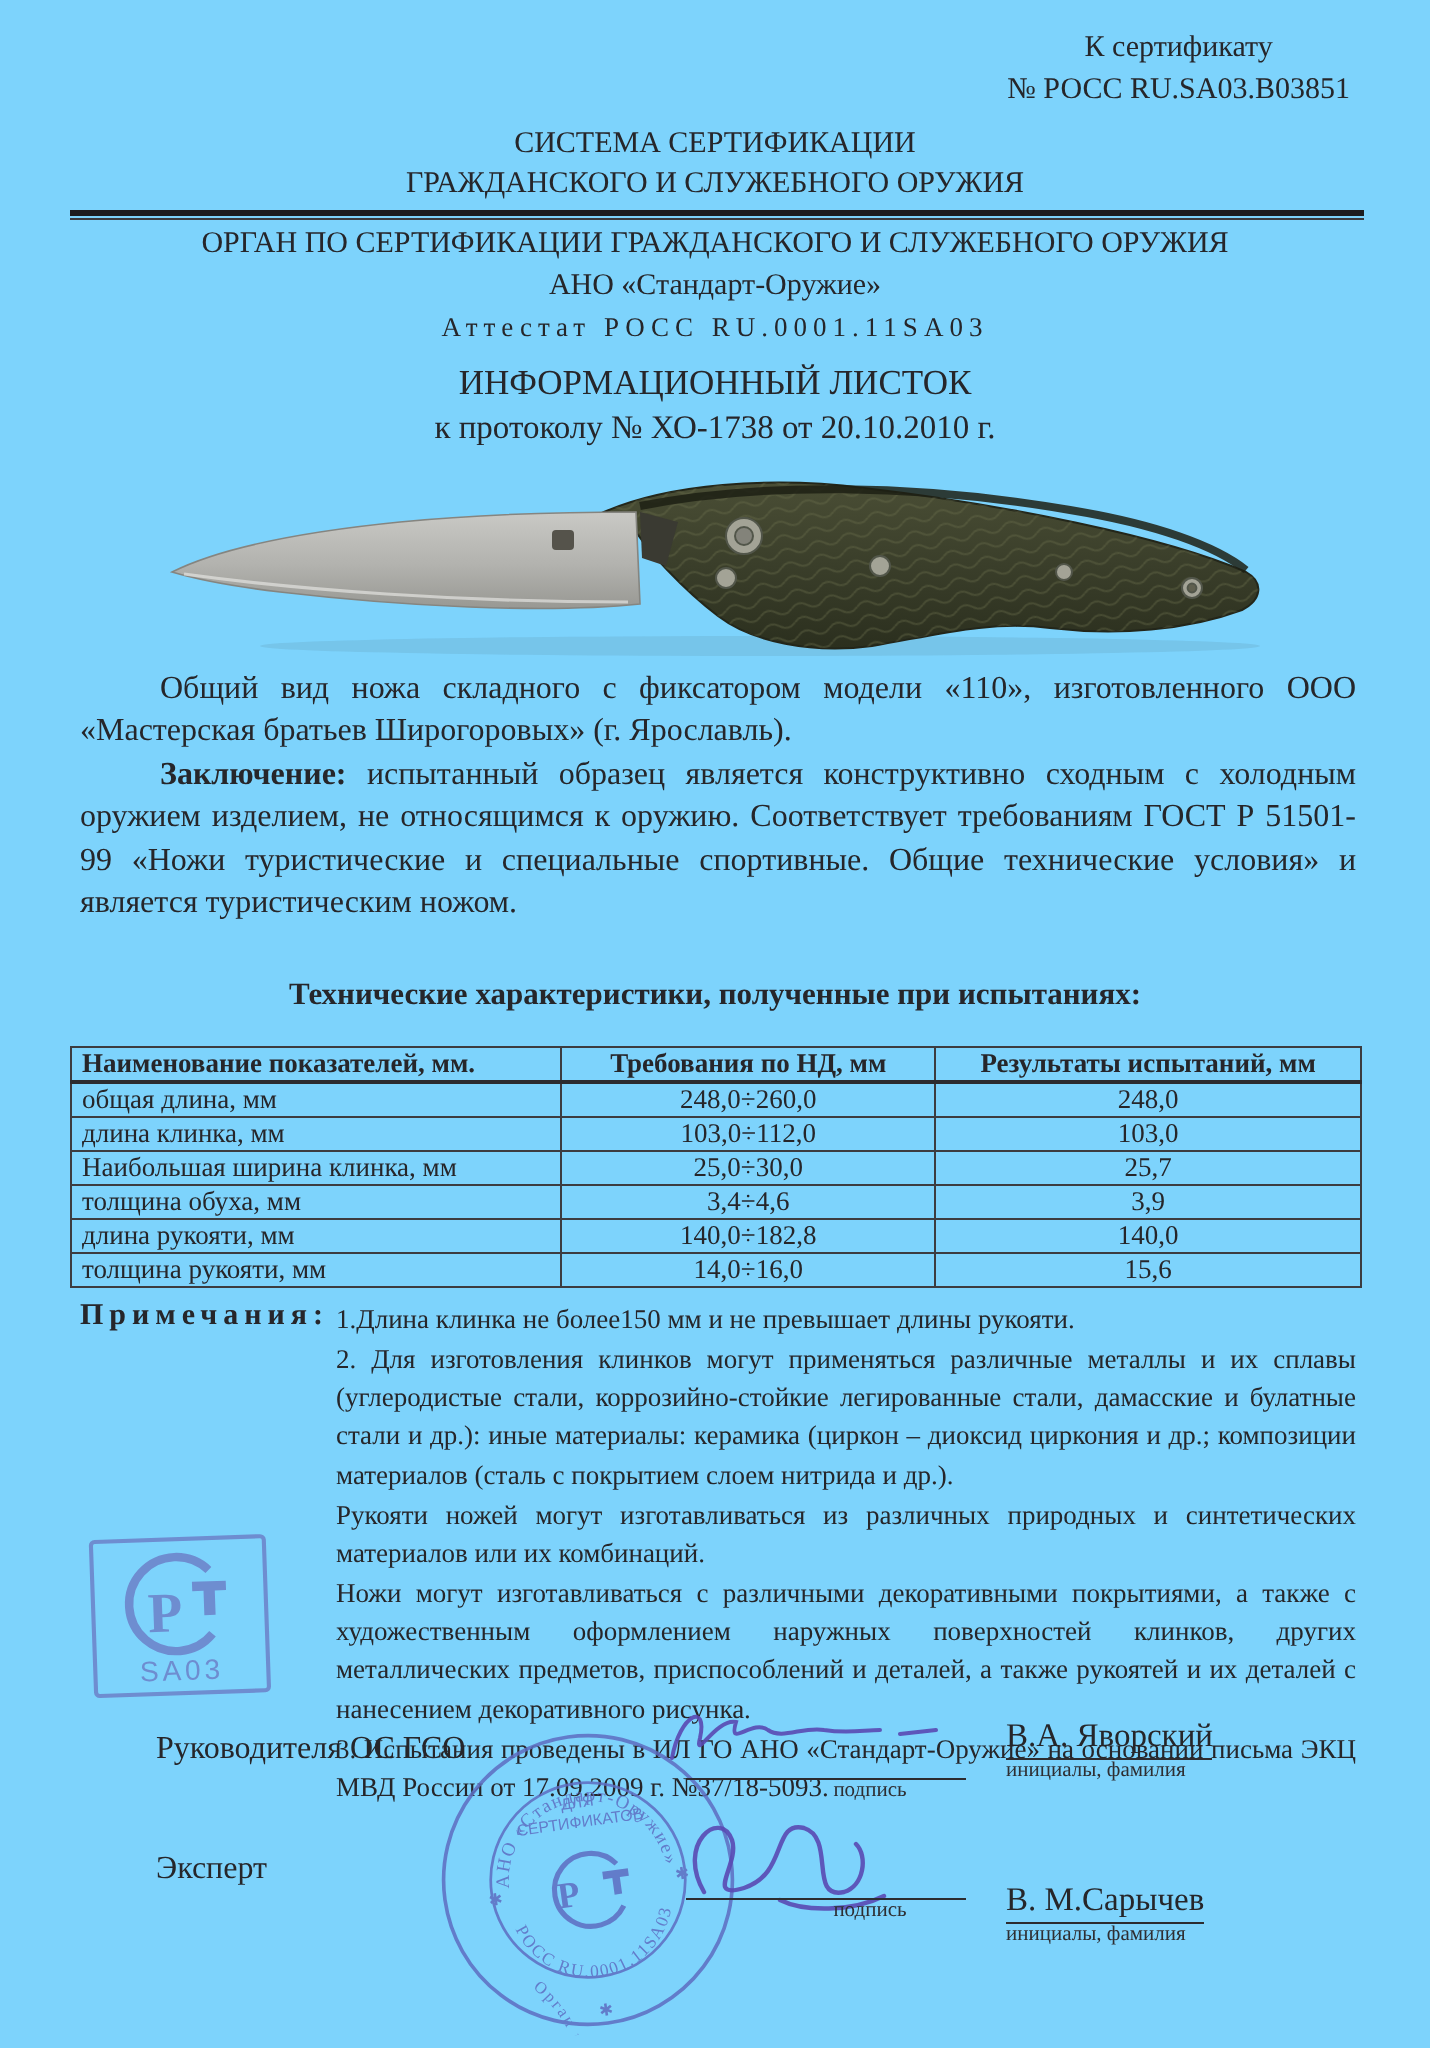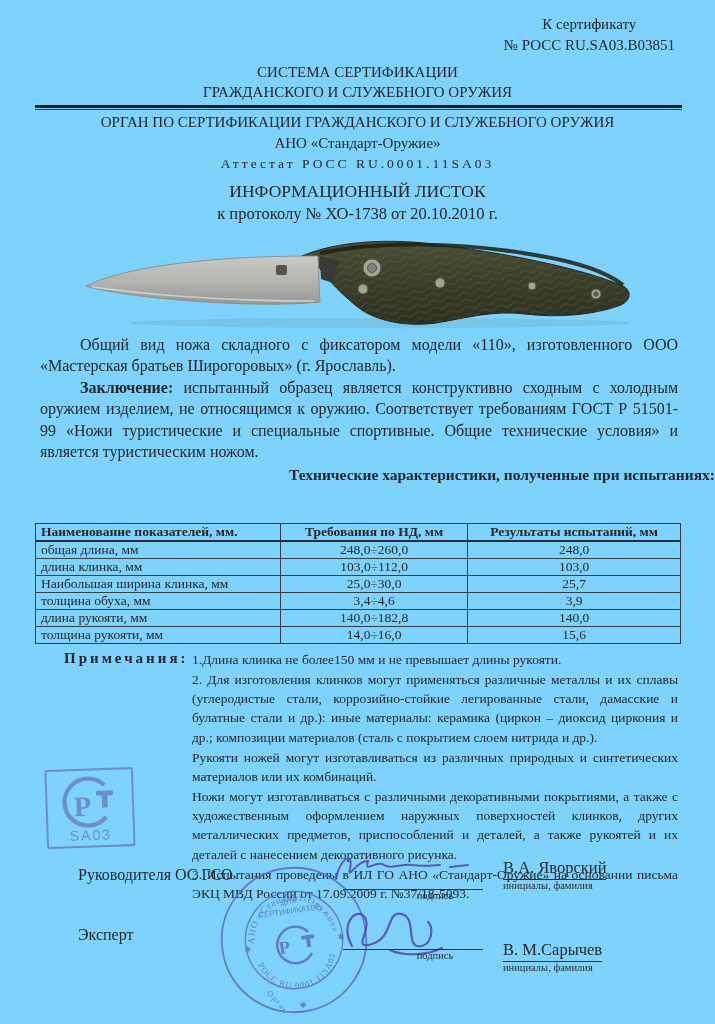--- a/index.html
+++ b/index.html
@@ -13,29 +13,29 @@
   .center{text-align:center;}
   .sys-block{position:absolute;top:62px;left:0;width:100%;font-size:15px;line-height:1.35;}
   .rule{position:absolute;top:105px;left:35px;right:33px;height:1px;border-top:3px solid #1d1d20;border-bottom:1px solid #3a3a3e;}
   .organ-block{position:absolute;top:112px;left:0;width:100%;font-size:15px;line-height:1.38;}
   .attestat{font-size:13.5px;letter-spacing:3px;margin-top:2px;}
   .title-block{position:absolute;top:180px;left:0;width:100%;font-size:17.5px;line-height:1.3;}
   .title-block .sub{font-size:16.5px;}
   .knife-wrap{position:absolute;top:228px;left:80px;width:560px;height:102px;}
   .paras{position:absolute;top:334px;left:40px;width:638px;font-size:16px;line-height:1.34;text-align:justify;}
   .paras p{margin:0;text-indent:40px;}
-  .tbl-title{position:absolute;top:466px;left:0;width:100%;font-weight:bold;font-size:15.5px;text-align:right;}
+  .tbl-title{position:absolute;top:489px;left:0;width:100%;font-weight:bold;font-size:15.5px;}
   table.specs{position:absolute;top:523px;left:35px;width:646px;border-collapse:collapse;font-size:13.5px;}
   table.specs th,table.specs td{border:1px solid #3c3c40;padding:0 5px;height:16px;line-height:1.1;}
   table.specs th{font-weight:bold;border-bottom:2px solid #2c2c30;}
   table.specs th:first-child,table.specs td:first-child{text-align:left;width:38%;}
   table.specs th:nth-child(2),table.specs td:nth-child(2){text-align:center;width:29%;}
   table.specs th:nth-child(3),table.specs td:nth-child(3){text-align:center;width:33%;}
   .notes{position:absolute;top:650px;left:40px;width:638px;display:flex;}
-  .notes-label{font-weight:bold;font-size:15px;letter-spacing:3px;width:128px;flex:0 0 128px;white-space:nowrap;margin-left:24px;}
+  .notes-label{font-weight:bold;font-size:15px;letter-spacing:3px;width:128px;flex:0 0 128px;white-space:nowrap;}
   .notes-body{flex:1;font-size:13.5px;line-height:1.42;text-align:justify;}
   .notes-body p{margin:0 0 1px 0;}
   .stamp-sq{position:absolute;left:43px;top:766px;width:94px;height:86px;transform:rotate(-2deg);opacity:.8;}
   .stamp-round{position:absolute;left:218px;top:864px;width:152px;height:152px;transform:rotate(-8deg);opacity:.85;}
   .sig-role1{position:absolute;left:78px;top:866px;font-size:16px;}
   .sig-role2{position:absolute;left:78px;top:926px;font-size:16px;}
   .sig-line{position:absolute;border-top:1.3px solid #2c2c30;width:140px;left:343px;}
   .sig-line .cap{font-size:10.5px;text-align:center;color:#2e2e32;padding-top:0px;padding-left:44px;}
   .line1{top:889px;} .line2{top:949px;}
   .name-block{position:absolute;left:503px;width:160px;}

